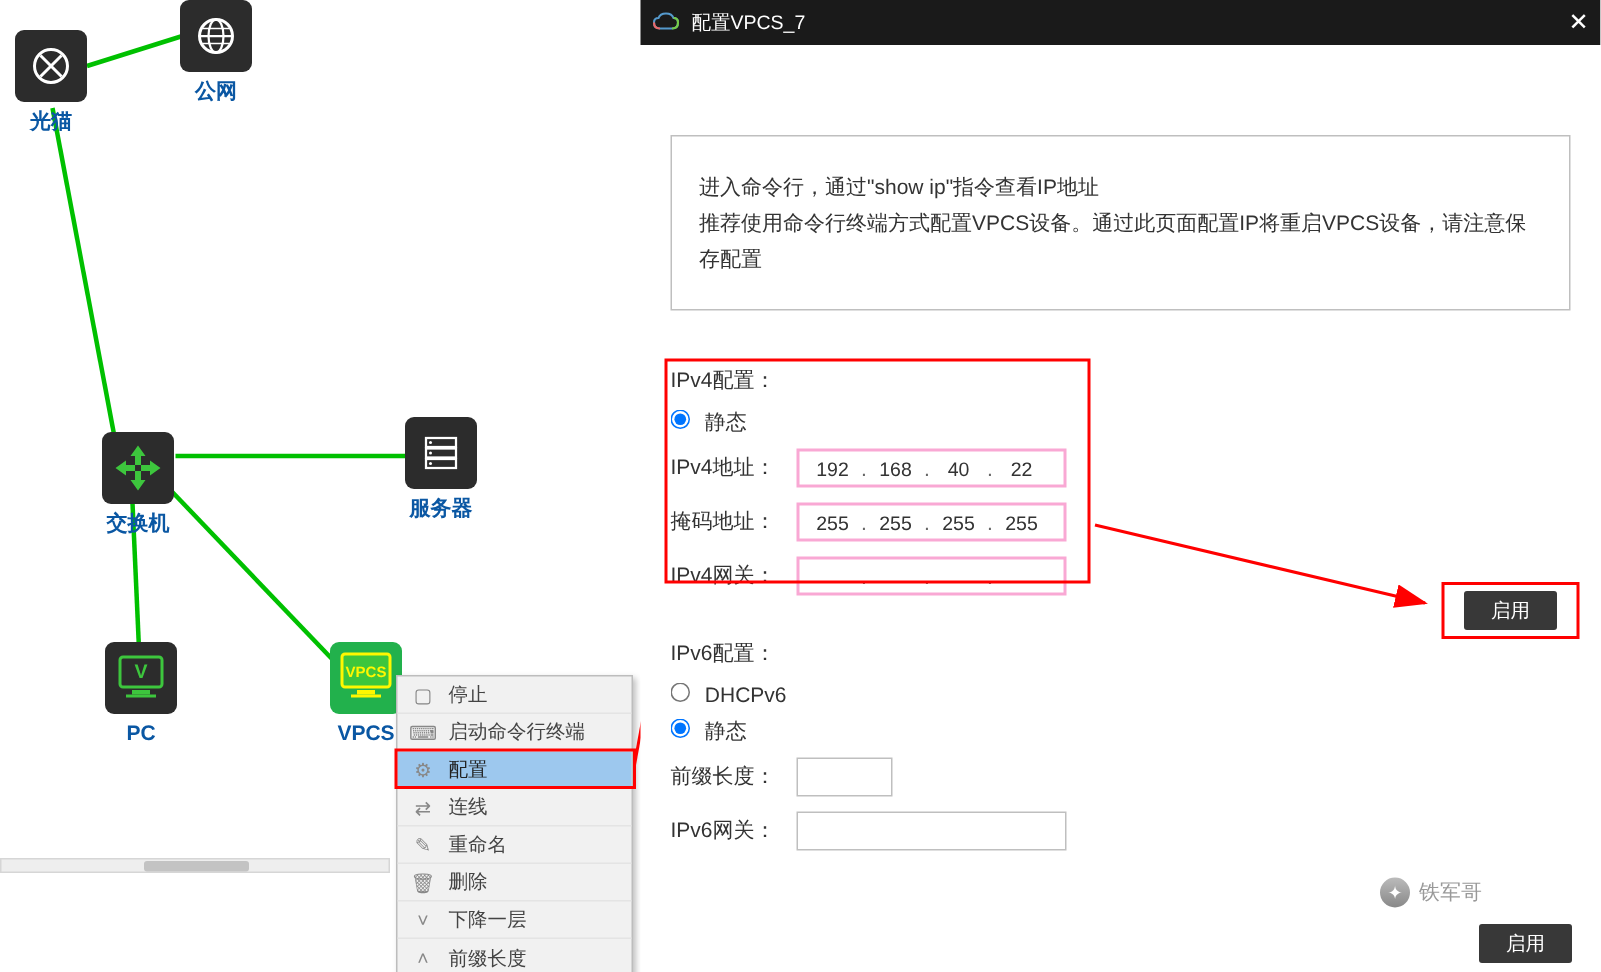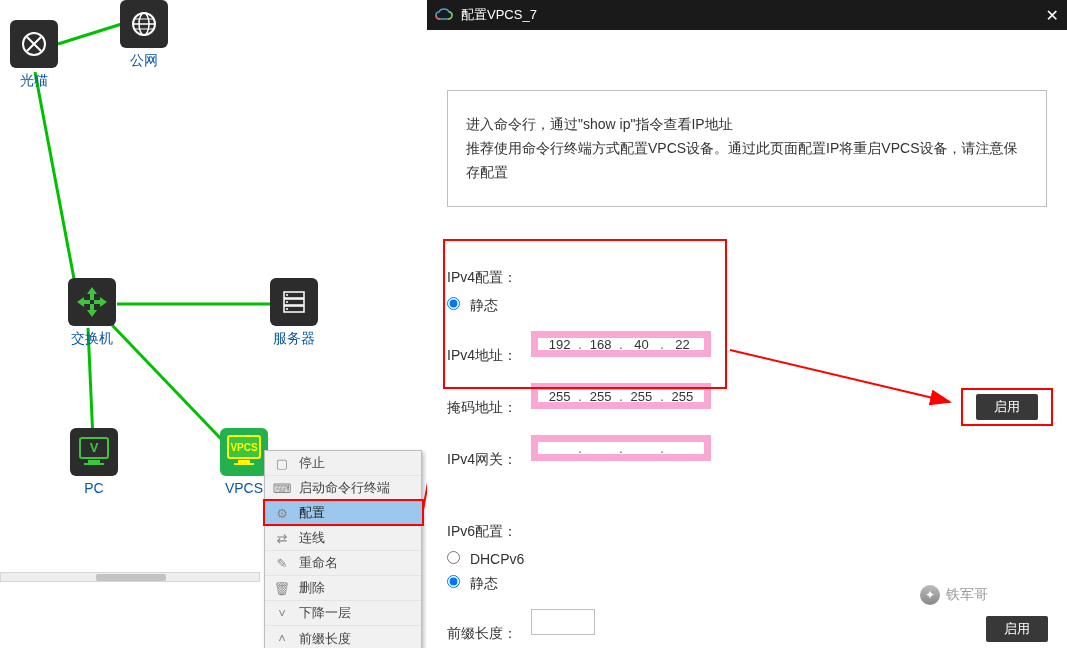--- a/index.html
+++ b/index.html
@@ -2,21 +2,21 @@
 <html><head>
 <meta charset="utf-8">
 <style>
   * { box-sizing: border-box; margin: 0; padding: 0; }
   html, body { width: 1067px; height: 648px; font-family: "Microsoft YaHei", Arial, sans-serif; font-size: 14px; background: #fff; overflow: hidden; position: relative; }
   .canvas { position: absolute; left: 0; top: 0; width: 1067px; height: 648px; background: #fff; }
 
   
   .node { position: absolute; text-align: center; }
   .node .icon-wrap { width: 48px; height: 48px; margin: 0 auto; display:flex; align-items:center; justify-content:center; }
-  .node .label { color: #0a57a3; font-weight: normal; margin-top: 4px; white-space: nowrap; }
+  .node .label { color: #0a57a3; font-weight: bold; margin-top: 4px; white-space: nowrap; }
   .icon-black { background:#2c2c2c; border-radius:6px; width:48px;height:48px; display:flex;align-items:center;justify-content:center; }
   .icon-green { background:#22b14c; border-radius:6px; width:48px;height:48px; display:flex;align-items:center;justify-content:center; }
   svg { display:block; }
 
   
   .links { position:absolute; left:0; top:0; width:1067px; height:648px; pointer-events:none; }
 
   
   .context-menu { position:absolute; left:264px; top:450px; width:158px; background:#f1f1f1; border:1px solid #bdbdbd; box-shadow:2px 2px 4px rgba(0,0,0,0.25); }
   .context-menu .item { height:25px; display:flex; align-items:center; padding:0 8px; font-size:13px; color:#444; border-bottom:1px solid #e4e4e4; }
@@ -27,24 +27,24 @@
 
   
   .dialog { position:absolute; left:427px; top:0; width:640px; height:648px; background:#fff; }
   .titlebar { height:30px; background:#1a1a1a; color:#fff; display:flex; align-items:center; padding:0 8px; font-size:13px; }
   .titlebar .cloud { margin-right:8px; }
   .titlebar .close { margin-left:auto; font-size:16px; cursor:pointer; }
   .notice { margin:60px 20px 0 20px; border:1px solid #bfbfbf; padding:22px 18px; color:#333; font-size:14px; line-height:1.7; }
   .form-box { margin:38px 20px 0 20px; position:relative; }
   .ipv4-hl { position:absolute; left:-4px; top:-6px; width:284px; height:150px; border:2px solid #f00; pointer-events:none; }
   .row { display:flex; align-items:center; margin-bottom:10px; font-size:14px; color:#333; }
-  .row .lbl { width:84px;margin-top:24px; }
+  .row .lbl { width:84px; }
   .radio-row { margin-left:0; margin-bottom:8px; }
   .radio-row input { margin-right:6px; }
-  .ip-input { display:flex; align-items:center; border:7px solid #f9a8d4; height:26px; padding:0 6px; width:180px; background:#fff; }
+  .ip-input { display:flex; align-items:center; border:2px solid #f9a8d4; height:26px; padding:0 6px; width:180px; background:#fff; }
   .ip-input span.oct { width:32px; text-align:center; font-size:13px; color:#333; }
   .ip-input span.dot { width:10px; text-align:center; color:#666; }
   .plain-input { border:1px solid #bfbfbf; height:26px; width:180px; background:#fff; padding:0 6px; }
   .small-input { border:1px solid #bfbfbf; height:26px; width:64px; background:#fff; }
 
   .btn-dark { background:#383838; color:#fff; border:none; height:26px; padding:0 18px; font-size:13px; border-radius:2px; cursor:pointer; }
   .btn-hl-box { position:absolute; left:961px; top:388px; width:92px; height:38px; border:2px solid #f00; display:flex; align-items:center; justify-content:center; }
 
   
   .arrow-svg { position:absolute; left:440px; top:340px; width:540px; height:120px; pointer-events:none; }
@@ -90,21 +90,21 @@
             <ellipse cx="15" cy="15" rx="5" ry="11" fill="none" stroke="#fff" stroke-width="1.5"></ellipse>
             <line x1="4" y1="15" x2="26" y2="15" stroke="#fff" stroke-width="1.5"></line>
             <line x1="6" y1="10" x2="24" y2="10" stroke="#fff" stroke-width="1"></line>
             <line x1="6" y1="20" x2="24" y2="20" stroke="#fff" stroke-width="1"></line>
           </svg>
   </div>
       </div>
   <div class="label">公网</div>
 </div>
 
-<div class="node" style="left:68px; top:278px;">
+<div class="node" style="left:68px; top:288px;">
   <div class="icon-wrap">
         <div class="icon-black">
     <svg width="34" height="34" viewBox="0 0 34 34">
             <g fill="#3dc63d">
               <path d="M17 2 L22 9 H19 V15 H15 V9 H12 Z"></path>
               <path d="M17 32 L12 25 H15 V19 H19 V25 H22 Z"></path>
               <path d="M2 17 L9 12 V15 H15 V19 H9 V22 Z"></path>
               <path d="M32 17 L25 22 V19 H19 V15 H25 V12 Z"></path>
             </g>
           </svg>

